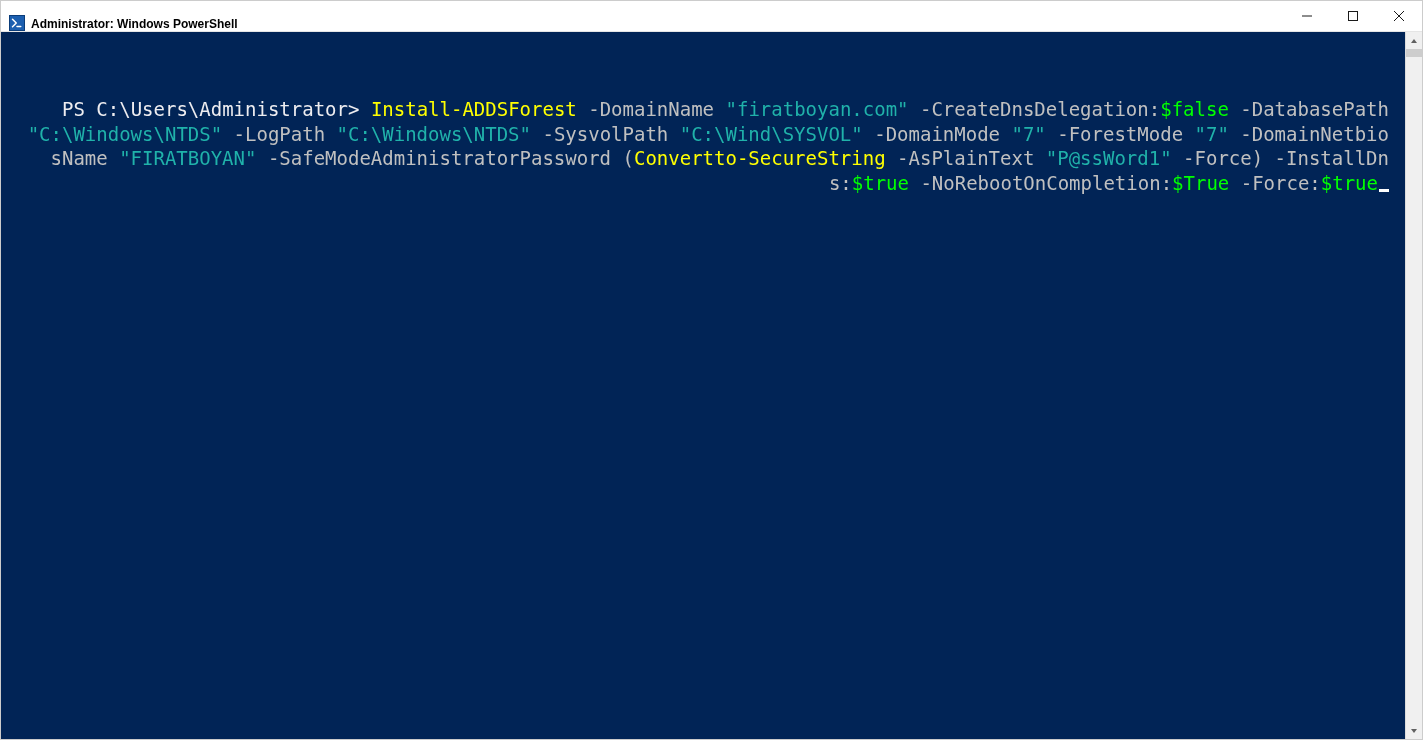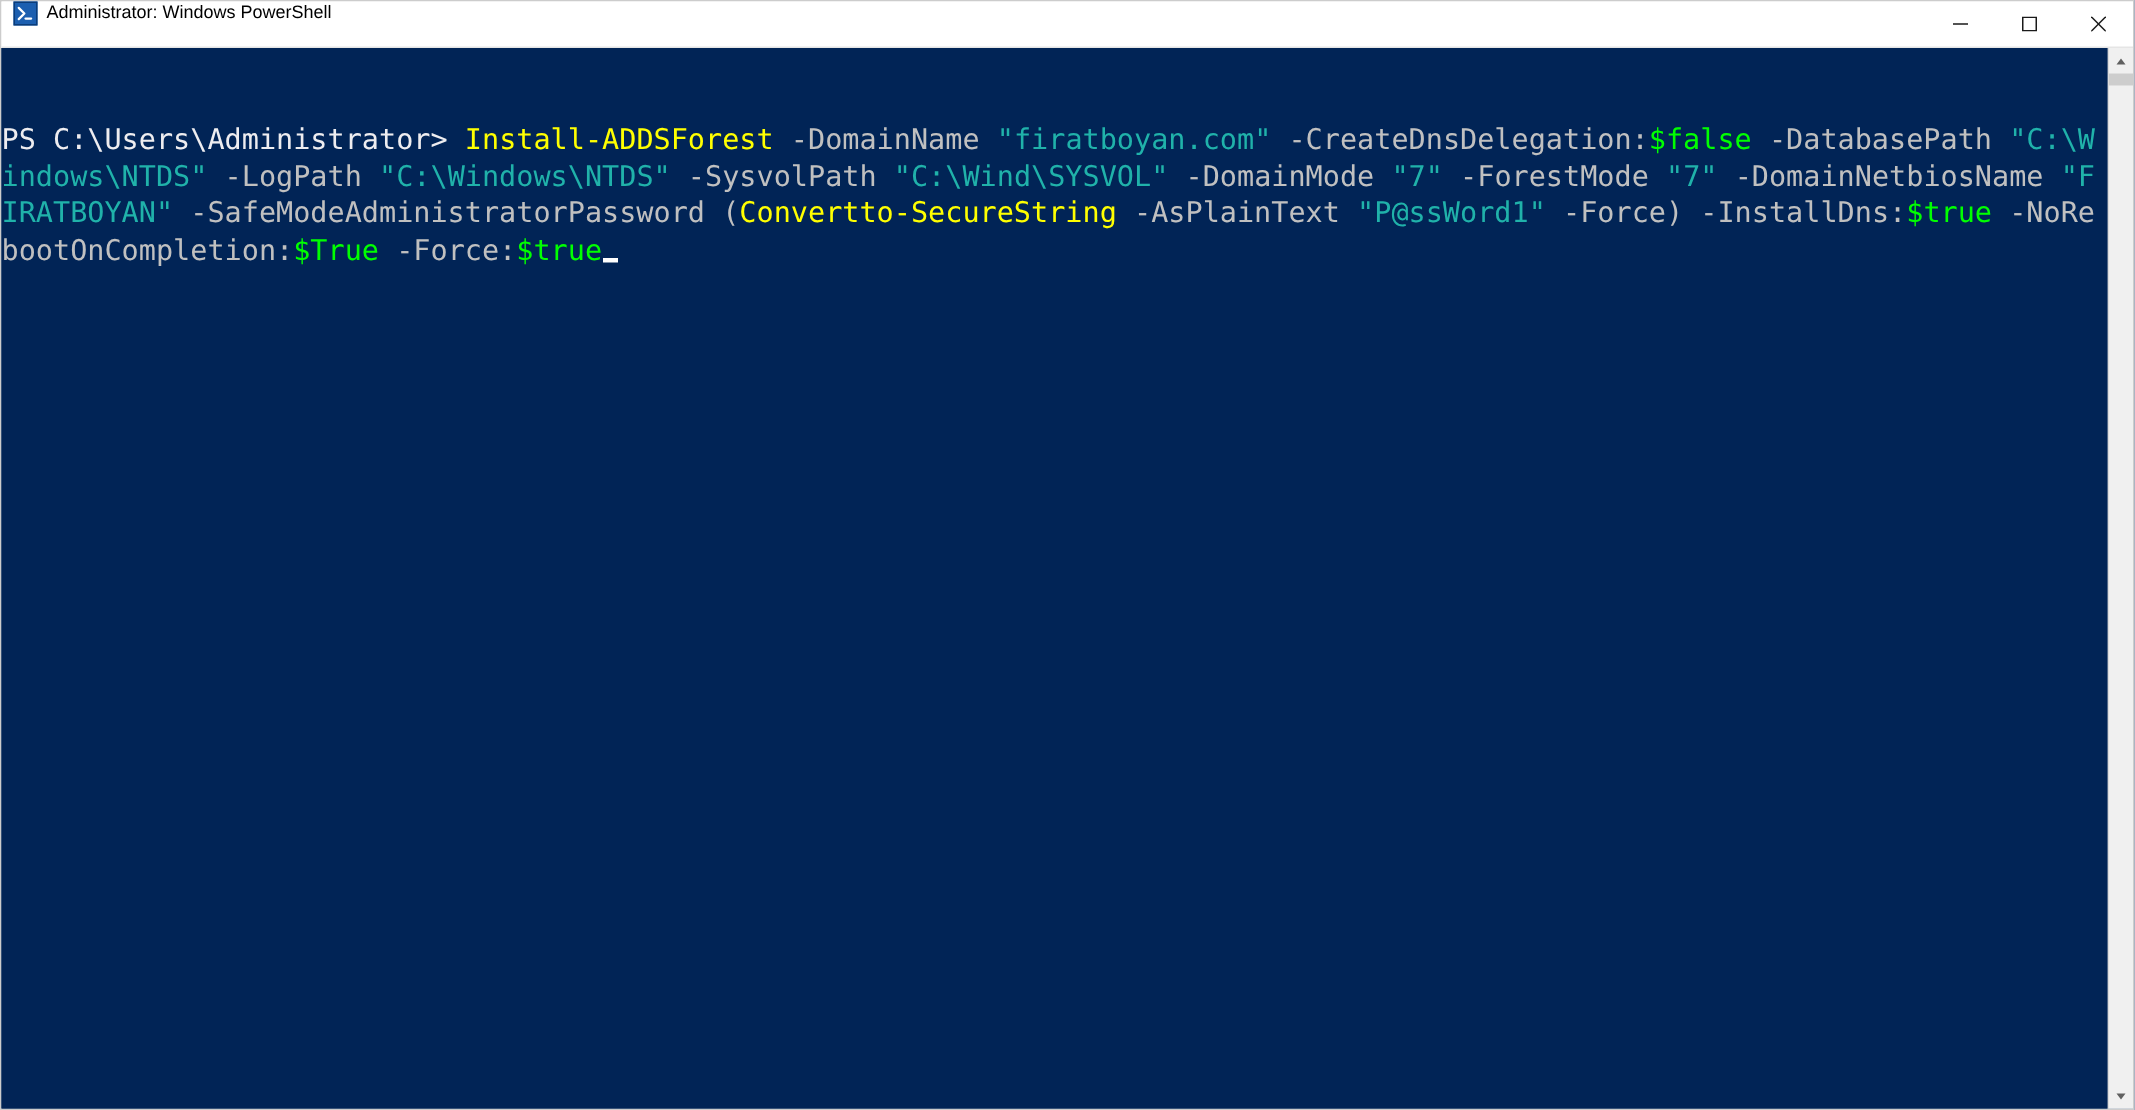--- a/index.html
+++ b/index.html
@@ -16,23 +16,24 @@
       height: 100%;
       border: 1px solid #cccccc;
       display: flex;
       flex-direction: column;
       background: #ffffff;
     }
     .titlebar {
       height: 31px;
       background: #ffffff;
       display: flex;
-      align-items: flex-start;
+      align-items: flex-end;
       border-bottom: 1px solid #e5e5e5;
       user-select: none;
+      font-weight: bold;
     }
     .titlebar-icon {
       width: 16px;
       height: 16px;
       margin-left: 8px;
       margin-right: 6px;
       background: #1c5fb0;
       position: relative;
       display: inline-flex;
       align-items: center;
@@ -66,25 +67,26 @@
       position: relative;
       background: #012456;
     }
     .terminal {
       flex: 1;
       background: #012456;
       color: #eeedf0;
       font-family: Consolas, 'Lucida Console', monospace;
       font-size: 19px;
       line-height: 24.5px;
-      padding: 0;
+      padding: 16px;
       white-space: pre-wrap;
       word-break: break-all;
       position: relative;
       letter-spacing: 0px;
+      text-align: right;
     }
     .terminal-inner {
       padding: 0 0 0 0;
     }
     .scrollbar {
       width: 17px;
       background: #f0f0f0;
       display: flex;
       flex-direction: column;
       border-left: 1px solid #dcdcdc;

